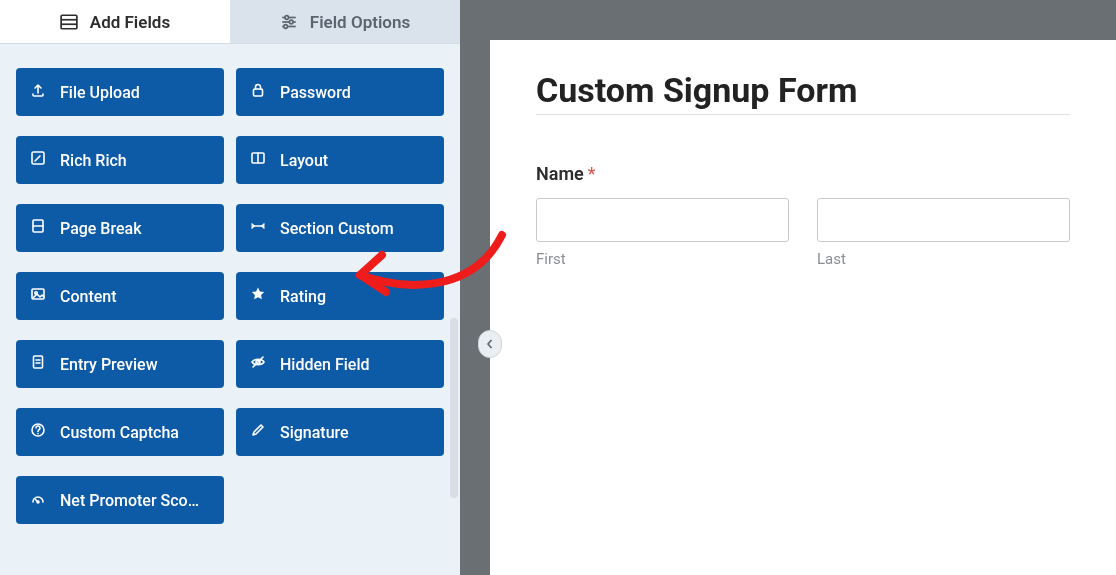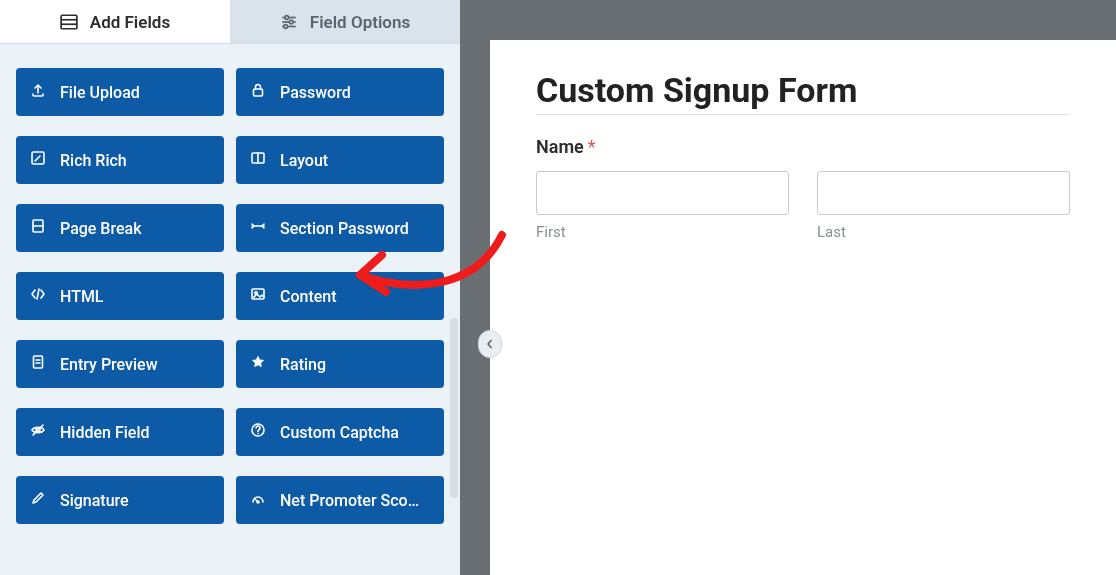--- a/index.html
+++ b/index.html
@@ -115,21 +115,21 @@
     padding: 30px 46px 30px 46px;
     height: 100%;
   }
   .form-title {
     font-size: 34px;
     font-weight: 700;
     color: #222;
     padding-bottom: 4px;
     border-bottom: 1px solid #e2e2e2;
   }
-  .form-row { margin-top: 21px; }
+  .form-row { margin-top: 48px; }
   .form-label {
     font-size: 18px;
     font-weight: 600;
     color: #2d2d2d;
     margin-bottom: 14px;
     display: block;
   }
   .req { color: #d9534f; font-weight: 400; margin-left: 4px; }
   .name-inputs { display: flex; gap: 28px; }
   .sub { flex: 1; }
@@ -225,49 +225,43 @@
               <rect x="3" y="2" width="10" height="12" rx="1"></rect>
               <line x1="3" y1="8" x2="13" y2="8"></line>
             </svg></span>
           <span class="lbl">Page Break</span>
         </div>
         <div class="field-btn">
           <span><svg viewBox="0 0 16 16" stroke="#fff" stroke-width="1.6" fill="none" stroke-linecap="round" stroke-linejoin="round" width="16" height="16">
               <line x1="2" y1="8" x2="14" y2="8"></line>
               <path d="M4 8l-2-2M4 8l-2 2M12 8l2-2M12 8l2 2"></path>
             </svg></span>
-          <span class="lbl">Section Password</span>
-        </div>
-        <div class="field-btn">
-          <span><svg viewBox="0 0 16 16" stroke="#fff" stroke-width="1.6" fill="none" stroke-linecap="round" stroke-linejoin="round" width="16" height="16">
-              <path d="M5 4L2 8l3 4M11 4l3 4-3 4M9 3l-2 10"></path>
-            </svg></span>
-          <span class="lbl">HTML</span>
+          <span class="lbl">Section Custom</span>
         </div>
         <div class="field-btn">
           <span><svg viewBox="0 0 16 16" stroke="#fff" stroke-width="1.6" fill="none" stroke-linecap="round" stroke-linejoin="round" width="16" height="16">
               <rect x="2" y="3" width="12" height="10" rx="1"></rect>
               <circle cx="6" cy="7" r="1.2"></circle>
               <path d="M3 12l4-4 3 3 2-2 2 2"></path>
             </svg></span>
           <span class="lbl">Content</span>
         </div>
         <div class="field-btn">
+          <span><svg viewBox="0 0 16 16" fill="#fff" width="16" height="16">
+              <path d="M8 1.5l1.9 3.9 4.3.6-3.1 3 0.7 4.3L8 11.3l-3.8 2 0.7-4.3-3.1-3 4.3-.6z"></path>
+            </svg></span>
+          <span class="lbl">Rating</span>
+        </div>
+        <div class="field-btn">
           <span><svg viewBox="0 0 16 16" stroke="#fff" stroke-width="1.6" fill="none" stroke-linecap="round" stroke-linejoin="round" width="16" height="16">
               <rect x="3.5" y="2" width="9" height="12" rx="1"></rect>
               <line x1="6" y1="6" x2="10" y2="6"></line>
               <line x1="6" y1="9" x2="10" y2="9"></line>
             </svg></span>
           <span class="lbl">Entry Preview</span>
-        </div>
-        <div class="field-btn">
-          <span><svg viewBox="0 0 16 16" fill="#fff" width="16" height="16">
-              <path d="M8 1.5l1.9 3.9 4.3.6-3.1 3 0.7 4.3L8 11.3l-3.8 2 0.7-4.3-3.1-3 4.3-.6z"></path>
-            </svg></span>
-          <span class="lbl">Rating</span>
         </div>
         <div class="field-btn">
           <span><svg viewBox="0 0 16 16" stroke="#fff" stroke-width="1.6" fill="none" stroke-linecap="round" stroke-linejoin="round" width="16" height="16">
               <path d="M2 8c2-3.5 10-3.5 12 0-2 3.5-10 3.5-12 0z"></path>
               <circle cx="8" cy="8" r="2"></circle>
               <line x1="3" y1="13" x2="13" y2="3"></line>
             </svg></span>
           <span class="lbl">Hidden Field</span>
         </div>
         <div class="field-btn">

